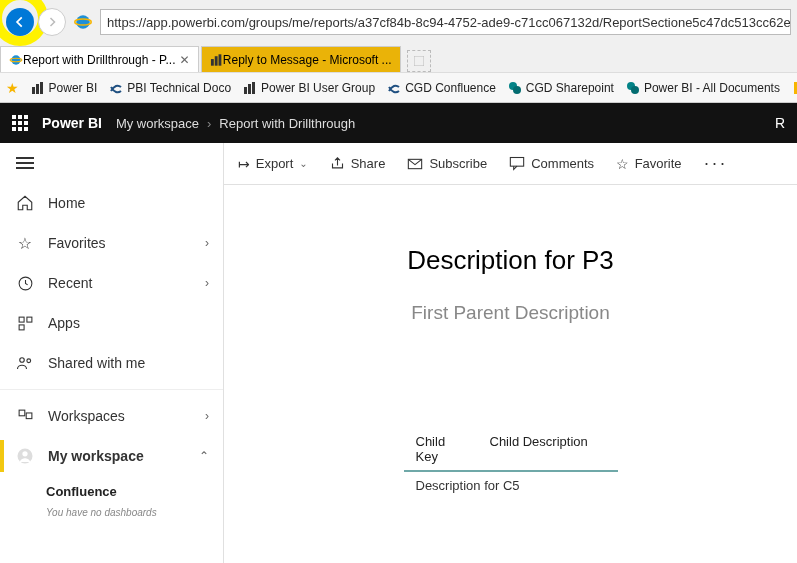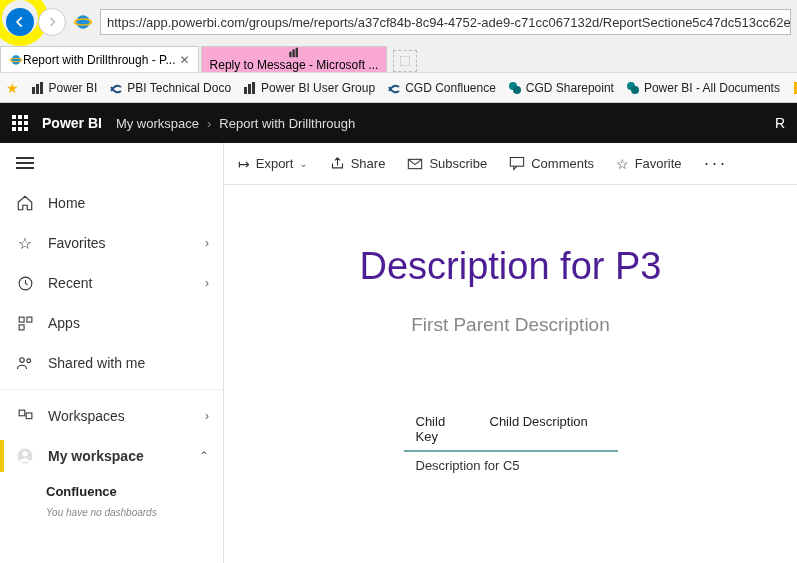--- a/index.html
+++ b/index.html
@@ -10,21 +10,21 @@
 .nav-row { display: flex; align-items: center; height: 44px; padding: 4px 6px; gap: 4px; position: relative; }
 .highlight-circle { position: absolute; top: -10px; left: -8px; width: 56px; height: 56px; border: 10px solid #fff200; border-radius: 50%; z-index: 0; }
 .nav-btn { width: 28px; height: 28px; border-radius: 50%; display: flex; align-items: center; justify-content: center; z-index: 1; }
 .nav-back { background: #0078d7; color: #fff; }
 .nav-fwd { background: #fff; color: #999; border: 1px solid #ccc; }
 .ie-logo { width: 18px; height: 18px; margin: 0 4px; z-index: 1; }
 .url-bar { flex: 1; height: 26px; border: 1px solid #bbb; background: #fff; padding: 0 6px; font-size: 13px; color: #333; display: flex; align-items: center; overflow: hidden; white-space: nowrap; z-index: 1; }
 
 .tabs-row { display: flex; height: 28px; align-items: flex-end; }
 .tab { background: #fff; border: 1px solid #ccc; border-bottom: none; height: 26px; padding: 0 8px; font-size: 12px; display: flex; align-items: center; gap: 0; margin-right: 2px; max-width: 200px; white-space: nowrap; overflow: hidden; }
-.tab.inactive { background: #f9a8d4; flex-direction: column; }
+.tab.inactive { background: #eab308; }
 .tab-close { color: #666; font-size: 12px; margin-left: 4px; }
 .new-tab { width: 24px; height: 22px; border: 1px dashed #bbb; display: flex; align-items: center; justify-content: center; margin-left: 4px; }
 
 .fav-row { display: flex; align-items: center; height: 30px; padding: 0 6px; gap: 12px; font-size: 12px; border-top: 1px solid #ddd; background: #f7f7f7; }
 .fav-item { display: flex; align-items: center; gap: 4px; color: #222; white-space: nowrap; }
 .fav-star { color: #f7b500; font-size: 14px; }
 
 
 .pbi-header { height: 40px; background: #121212; color: #fff; display: flex; align-items: center; padding: 0 12px; gap: 14px; font-size: 14px; }
 .waffle { display: grid; grid-template-columns: repeat(3,4px); grid-auto-rows: 4px; gap: 2px; }
@@ -50,24 +50,24 @@
 .sub-empty { padding: 4px 16px 8px 46px; font-size: 10px; font-style: italic; color: #888; }
 
 
 .content { flex: 1; display: flex; flex-direction: column; }
 .toolbar { height: 42px; border-bottom: 1px solid #e0e0e0; display: flex; align-items: center; padding: 0 14px; gap: 22px; font-size: 13px; color: #333; }
 .tb-item { display: flex; align-items: center; gap: 6px; }
 .tb-icon { font-size: 14px; color: #333; }
 .ellipsis { font-size: 18px; letter-spacing: 2px; }
 
 .report { flex: 1; padding: 60px 40px 20px; display: flex; flex-direction: column; align-items: center; }
-.report-title { font-size: 38px; font-weight: 300; color: #4c1d95; }
+.report-title { font-size: 26px; font-weight: 300; color: #000000; }
 .report-sub { font-size: 19px; color: #888; margin-top: 26px; font-weight: 300; }
 
-.table { margin-top: 72px; font-size: 13px; }
+.table { margin-top: 104px; font-size: 13px; }
 .table-row { display: flex; }
 .th { padding: 6px 12px; color: #222; border-bottom: 2px solid #6fa8a8; }
 .td { padding: 6px 12px; color: #333; }
 .col1 { width: 74px; }
 .col2 { width: 140px; }
 
 svg { display: block; }
 </style>
 </head>
 <body>

